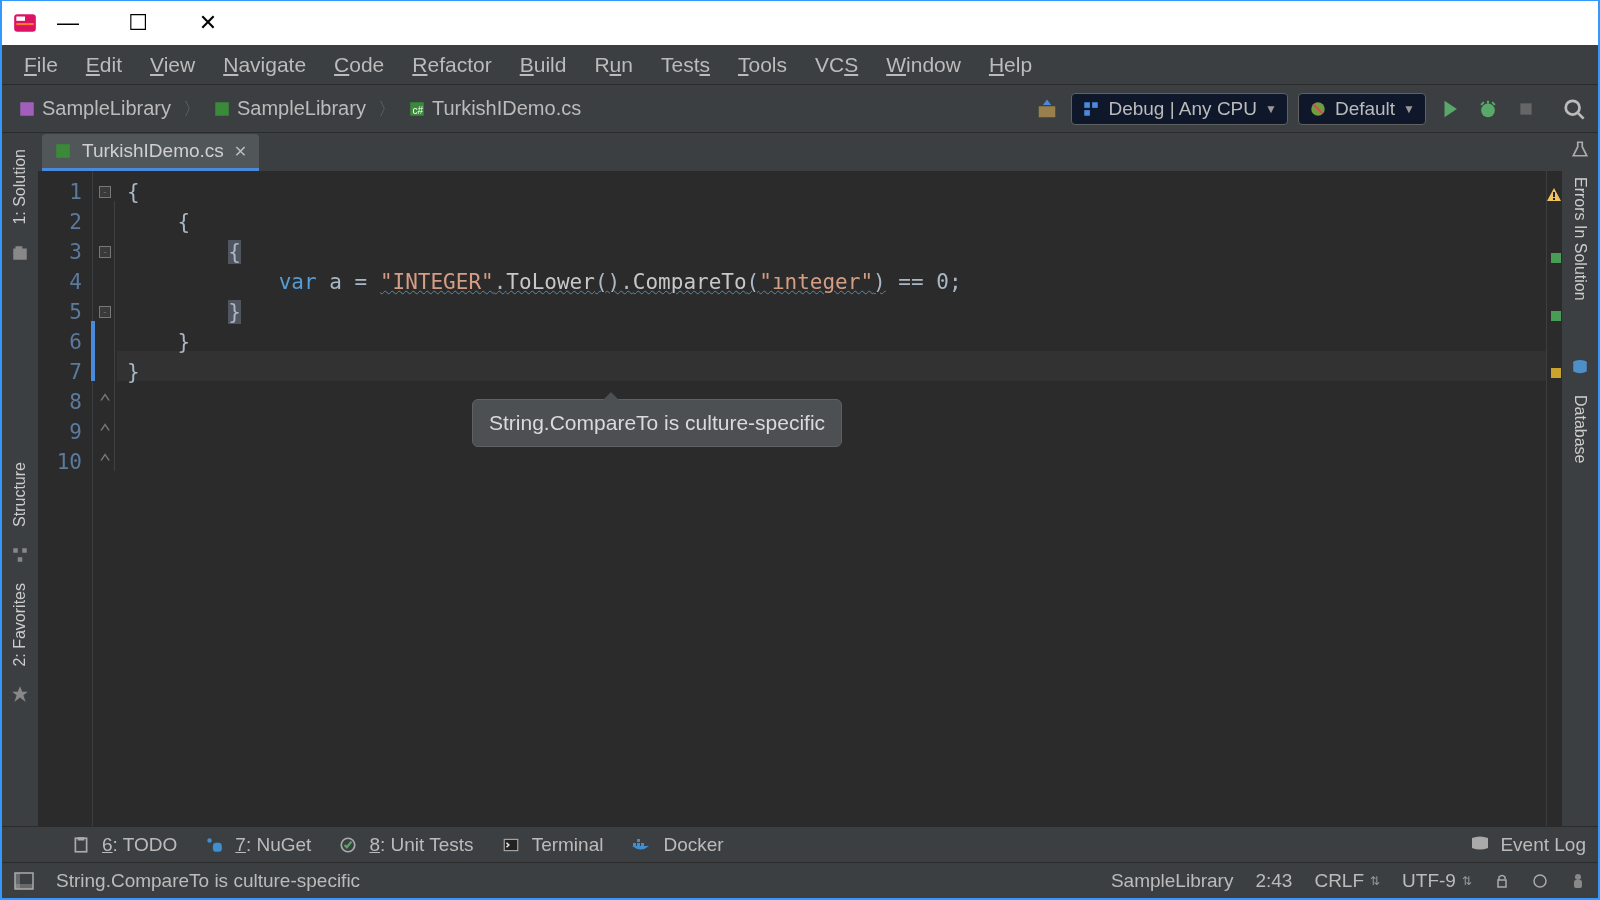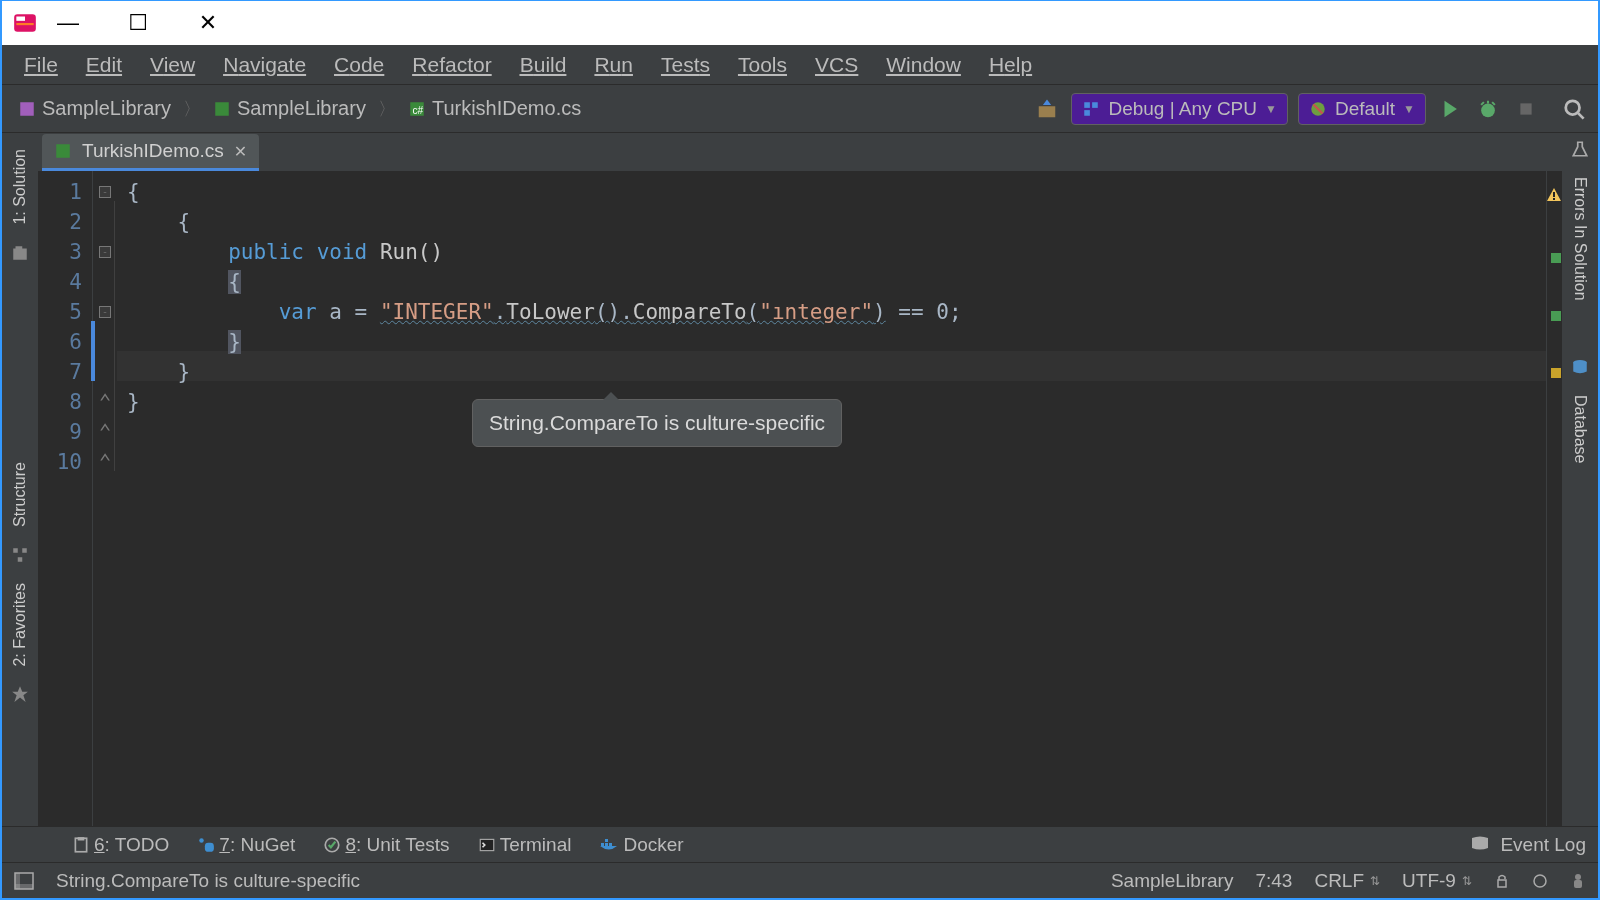--- a/index.html
+++ b/index.html
@@ -35,42 +35,41 @@
 
 .menubar {
   height: 40px;
   background: #3c3f41;
   display: flex;
   align-items: center;
   padding: 0 10px;
   gap: 4px;
   font-size: 21px;
   border-bottom: 1px solid #2b2b2b;
-  text-decoration: underline;
 }
 .menu-item { padding: 6px 12px; color: #bbbbbb; }
 .menu-item .ul { text-decoration: underline; }
 
 .toolbar {
   height: 48px;
   background: #3c3f41;
   display: flex;
   align-items: center;
   padding: 0 10px;
   font-size: 20px;
   color: #bbbbbb;
   border-bottom: 1px solid #2b2b2b;
 }
 .breadcrumb { display: flex; align-items: center; gap: 4px; flex: 1; }
 .crumb { display: flex; align-items: center; gap: 6px; padding: 4px 6px; }
 .crumb-icon { width: 18px; height: 18px; }
 .chev { color: #666; font-size: 18px; padding: 0 2px; }
 .toolbar-right { display: flex; align-items: center; gap: 10px; }
 .combo {
-  background: #4c1d95;
+  background: #0f172a;
   border: 1px solid #616161;
   padding: 4px 10px;
   border-radius: 4px;
   display: flex;
   align-items: center;
   gap: 8px;
   font-size: 19px;
 }
 .combo .arr { color: #999; font-size: 12px; }
 .tbtn { width: 28px; height: 28px; display: flex; align-items: center; justify-content: center; }
@@ -213,21 +212,21 @@
   background: #3c3f41;
   display: flex;
   align-items: center;
   padding: 0 12px;
   gap: 28px;
   font-size: 19px;
   color: #bbbbbb;
   border-top: 1px solid #2b2b2b;
 }
 .bottom-tabs .right { margin-left: auto; display: flex; align-items: center; gap: 10px; }
-.bot-item { display: flex; align-items: center; gap: 4px; }
+.bot-item { display: flex; align-items: center; gap: 12px; }
 .bot-item .ul { text-decoration: underline; }
 
 .statusbar {
   height: 36px;
   background: #3c3f41;
   display: flex;
   align-items: center;
   padding: 0 12px;
   gap: 22px;
   font-size: 19px;
@@ -419,21 +418,20 @@
             <span style="color:#777">⌃</span>
           </div>
       </div>
       <div class="code-text">
         <div class="line-hl" style="top:180px"></div>
         <div class="change-marker" style="top:150px"></div>
         <div class="guide" style="left:-3px; top:30px; height:270px"></div>
 
         <div class="line">{</div>
         <div class="line">    {</div>
-        <div class="line">        <span class="kw">public</span> <span class="kw">void</span> <span class="mth">Run()</span></div>
         <div class="line">        <span class="brace-hl">{</span></div>
         <div class="line" style="position:relative;z-index:1">            <span class="kw">var</span> <span>a =</span> <span class="str squiggle">"INTEGER"</span><span class="squiggle">.</span><span class="mth squiggle">ToLower</span><span class="squiggle">().</span><span class="mth squiggle">CompareTo</span><span class="squiggle">(</span><span class="str squiggle">"ınteger"</span><span class="squiggle">)</span><span> == 0;</span></div>
         <div class="line">        <span class="brace-hl">}</span></div>
         <div class="line">    }</div>
         <div class="line">}</div>
 
         <div class="tooltip">String.CompareTo is culture-specific</div>
       </div>
       <div class="marker-strip">
         <div class="marker warn-icon"><svg viewBox="0 0 16 16" width="16" height="16">
@@ -518,21 +516,21 @@
   <span class="status-item">
     <svg width="20" height="18" viewBox="0 0 20 18">
         <rect x="1" y="1" width="18" height="16" fill="none" stroke="#aaa" stroke-width="1.5"></rect>
         <rect x="1" y="1" width="5" height="16" fill="#aaa" opacity="0.4"></rect>
         <rect x="1" y="12" width="18" height="5" fill="#aaa" opacity="0.4"></rect>
       </svg>
   </span>
   <span class="status-item">String.CompareTo is culture-specific</span>
   <span class="flex"></span>
   <span class="status-item">SampleLibrary</span>
-  <span class="status-item">7:43</span>
+  <span class="status-item">2:43</span>
   <span class="status-item">
       <span>CRLF</span>
       <span class="small-chev"> ⇅</span>
     </span>
   <span class="status-item">
       <span>UTF-9</span>
       <span class="small-chev"> ⇅</span>
     </span>
   <span class="status-item">
       <svg width="16" height="16" viewBox="0 0 16 16">

